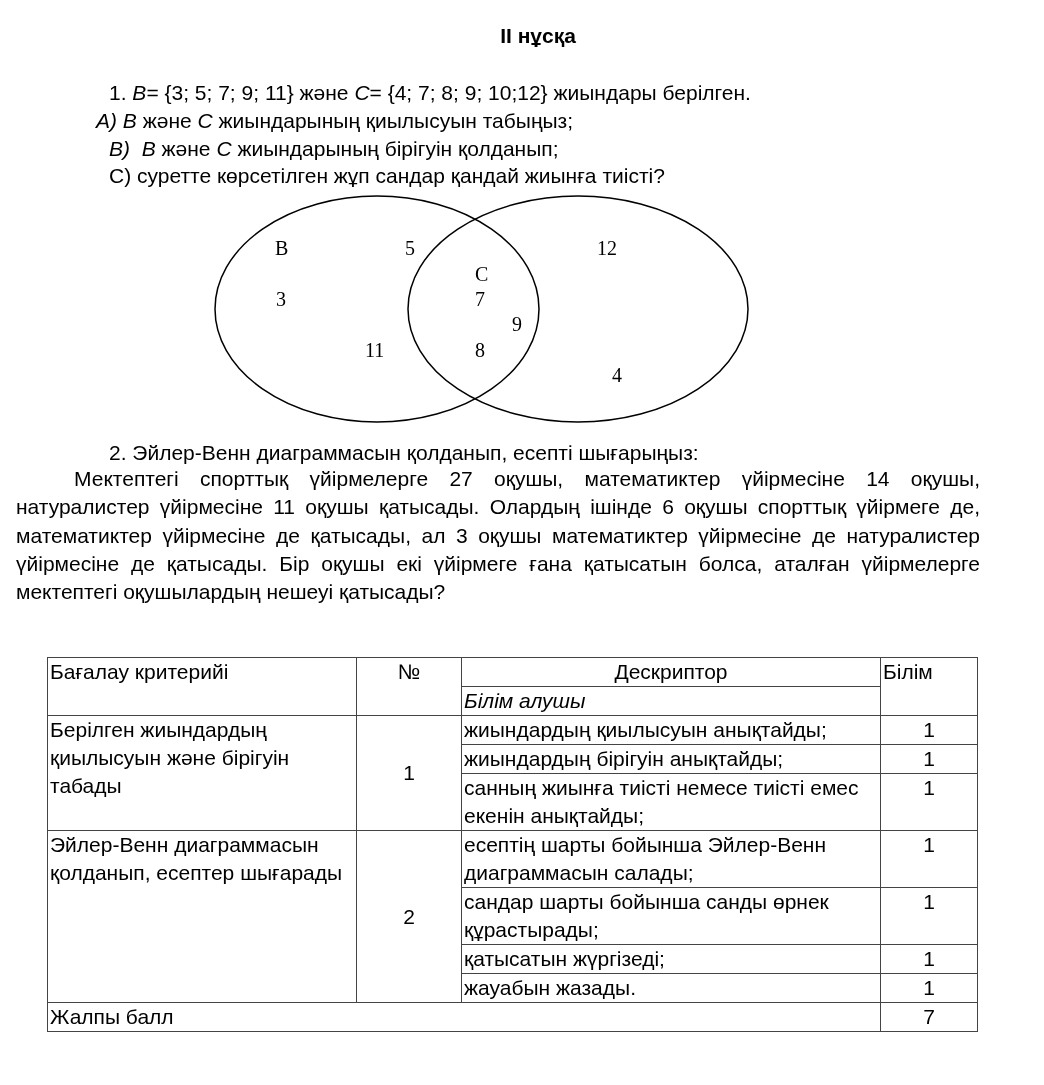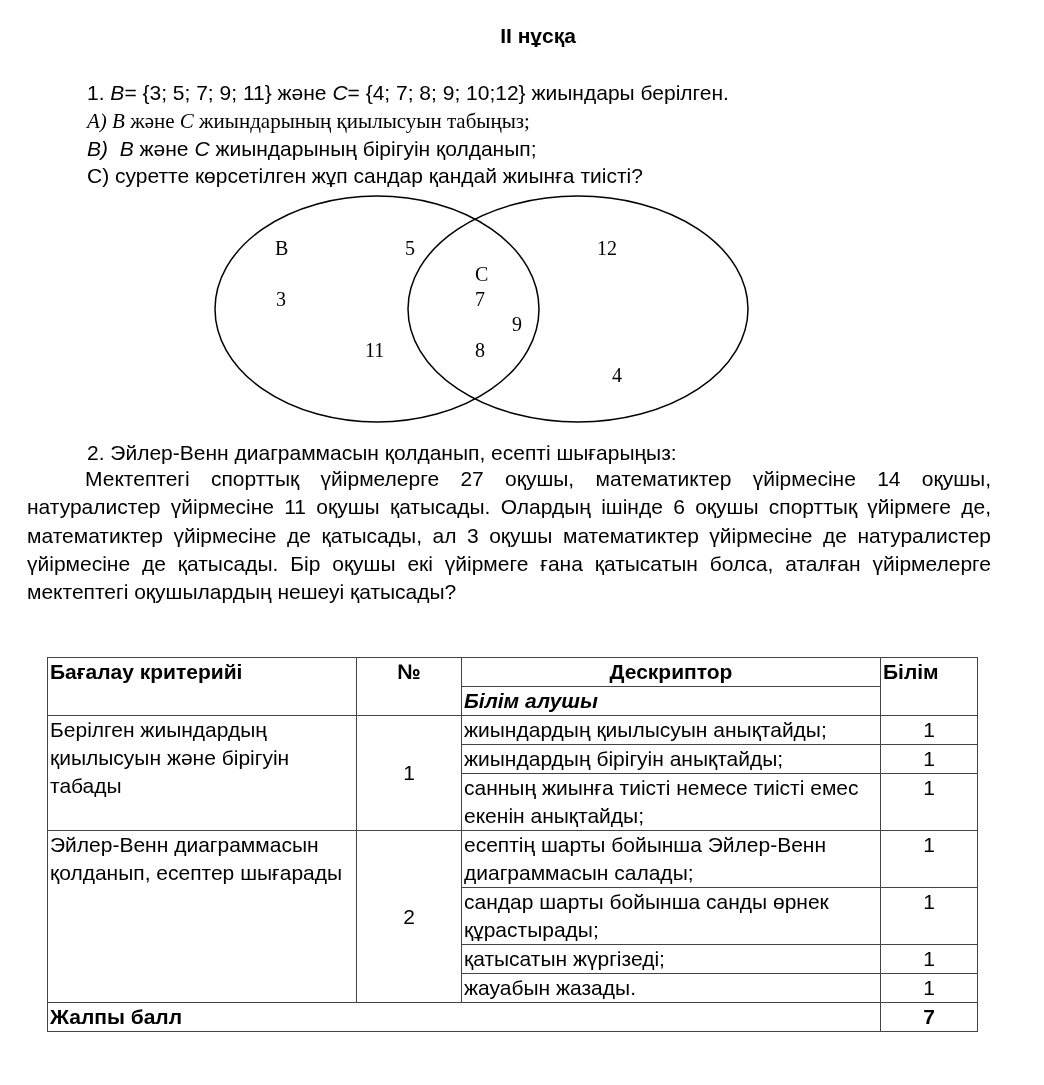--- a/index.html
+++ b/index.html
@@ -1,42 +1,42 @@
 <!DOCTYPE html>
 <html><head>
 <meta charset="utf-8">
 <style>
   html, body { margin: 0; padding: 0; background: #ffffff; }
   body { width: 1044px; height: 1085px; position: relative; overflow: hidden;
          font-family: "Liberation Sans", sans-serif; color: #000; }
   .title { position: absolute; top: 24px; left: 0; width: 1076px; text-align: center;
            font-size: 21px; font-weight: bold; }
-  .line { position: absolute; font-size: 21px; white-space: nowrap; line-height: 26px; }
+  .line { position: absolute; font-size: 21px; white-space: nowrap; line-height: 26px; margin-left: 22px; }
   .i { font-style: italic; }
   .venn { position: absolute; left: 205px; top: 192px; }
   .venn text { font-family: "Liberation Serif", serif; font-size: 20px; }
-  .para { position: absolute; left: 27px; width: 964px; font-size: 21px; line-height: 28.3px;
+  .para { position: absolute; left: 16px; width: 964px; font-size: 21px; line-height: 28.3px;
           text-align: justify; }
   .para .indent { display: inline-block; width: 58px; }
   table.crit { position: absolute; left: 47px; top: 657px; border-collapse: collapse;
                font-size: 21px; line-height: 28px; }
   table.crit td { border: 1.5px solid #444; padding: 0 2px; vertical-align: top; }
-  .b { font-weight: bold; margin-left: 31px; }
+  .b { font-weight: normal; margin-left: 31px; }
   .c { text-align: center; }
 </style>
 </head>
 <body>
 
 <div class="title">II нұсқа</div>
 
 <div class="line" style="left:87px; top:80px;">
   <span>1.</span>
   <span class="i">B</span><span>= {3; 5; 7; 9; 11}</span><span> және </span><span class="i">C</span><span>= {4; 7; 8; 9; 10;12}</span><span> жиындары берілген.</span>
 </div>
-<div class="line" style="left:87px; top:108px;font-family:Liberation Serif, serif;">
+<div class="line" style="left:74px; top:108px;">
   <span class="i">A) B</span><span> және </span><span class="i">C</span><span> жиындарының қиылысуын табыңыз;</span>
 </div>
 <div class="line" style="left:87px; top:136px;">
   <span class="i" style="white-space:pre">B)  B</span><span> және </span><span class="i">C</span><span> жиындарының бірігуін қолданып;</span>
 </div>
 <div class="line" style="left:87px; top:163px;">C) суретте көрсетілген жұп сандар қандай жиынға тиісті?</div>
 
 <svg class="venn" width="560" height="240" viewBox="0 0 560 240">
   <ellipse cx="172" cy="117" rx="162" ry="113" fill="none" stroke="#000" stroke-width="1.5"></ellipse>
   <ellipse cx="373" cy="117" rx="170" ry="113" fill="none" stroke="#000" stroke-width="1.5"></ellipse>

